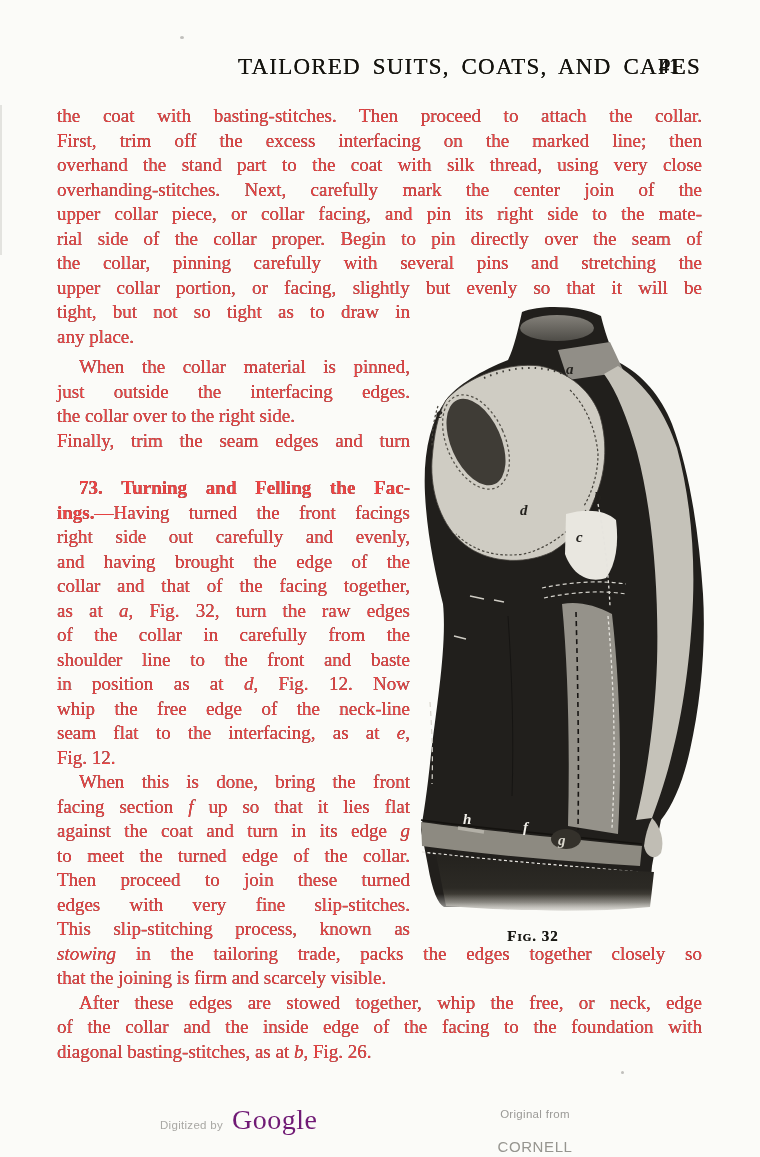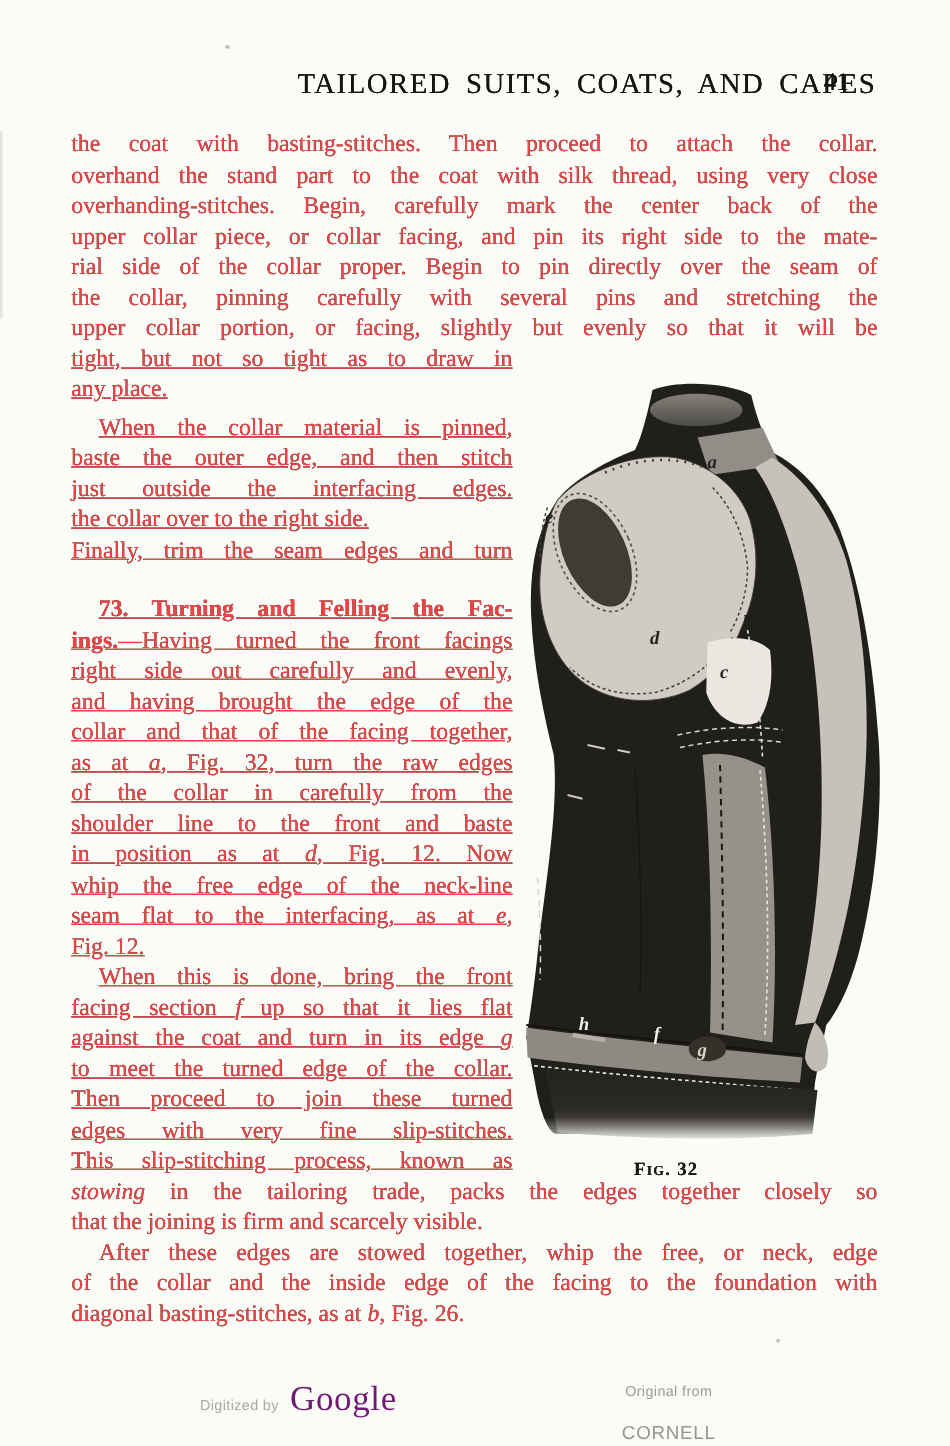--- a/index.html
+++ b/index.html
@@ -18,21 +18,21 @@
     position:absolute;right:22px;top:1px;font-size:20px;color:#15140f;text-shadow:0 0 .4px #15140f;
   }
   
   .text-block{position:absolute;left:57px;top:104px;width:645px;}
   .ln{
     box-sizing:border-box;height:24.5px;line-height:24.5px;font-size:19px;
     text-align:justify;text-align-last:justify;white-space:normal;
     color:#ef4444;text-shadow:0 0 .45px #1a1918;overflow:visible;
   }
   .ln.full{width:645px;}
-  .ln.narrow{width:353px;text-decoration:underline;}
+  .ln.narrow{width:353px;}
   .ln.last{text-align-last:left;}
   .ln.indent{text-indent:22px;}
   .bo{font-weight:bold;}
   .it{font-style:italic;}
   
   .figure{position:absolute;left:418px;top:306px;width:294px;height:648px;}
   .figure svg{display:block;}
   .lb{font:italic 600 15px "Liberation Serif","DejaVu Serif",serif;}
   .lb.dark{fill:#24221e;}
   .lb.light{fill:#f1efe9;}
@@ -60,30 +60,30 @@
 
 <div class="page">
 
   <div class="header">
     <span class="title">TAILORED SUITS, COATS, AND CAPES</span>
     <span class="pageno">41</span>
   </div>
 
   <div class="text-block">
       <div class="ln full"><span>the coat with basting-stitches. Then proceed to attach the collar.</span></div>
+      <div class="ln full"><span>First, trim off the excess interfacing on the marked line; then</span></div>
       <div class="ln full"><span>overhand the stand part to the coat with silk thread, using very close</span></div>
-      <div class="ln full"><span>overhanding-stitches. Begin, carefully mark the center back of the</span></div>
+      <div class="ln full"><span>overhanding-stitches. Next, carefully mark the center join of the</span></div>
       <div class="ln full"><span>upper collar piece, or collar facing, and pin its right side to the mate-</span></div>
       <div class="ln full"><span>rial side of the collar proper. Begin to pin directly over the seam of</span></div>
       <div class="ln full"><span>the collar, pinning carefully with several pins and stretching the</span></div>
       <div class="ln full"><span>upper collar portion, or facing, slightly but evenly so that it will be</span></div>
       <div class="ln narrow"><span>tight, but not so tight as to draw in</span></div>
       <div class="ln narrow last"><span>any place.</span></div>
       <div class="ln narrow indent" style="margin-top: 6px;"><span>When the collar material is pinned,</span></div>
-      <div class="ln narrow"><span>baste the outer edge, and then stitch</span></div>
       <div class="ln narrow"><span>just outside the interfacing edges.</span></div>
       <div class="ln narrow last"><span>the collar over to the right side.</span></div>
       <div class="ln narrow"><span>Finally, trim the seam edges and turn</span></div>
       <div class="ln narrow indent" style="margin-top: 23px;"><span class="bo">73. </span><span class="bo">Turning and Felling the Fac-</span></div>
       <div class="ln narrow"><span class="bo">ings.</span><span>—Having turned the front facings</span></div>
       <div class="ln narrow"><span>right side out carefully and evenly,</span></div>
       <div class="ln narrow"><span>and having brought the edge of the</span></div>
       <div class="ln narrow"><span>collar and that of the facing together,</span></div>
       <div class="ln narrow"><span>as at </span><span class="it">a</span><span>, Fig. 32, turn the raw edges</span></div>
       <div class="ln narrow"><span>of the collar in carefully from the</span></div>

